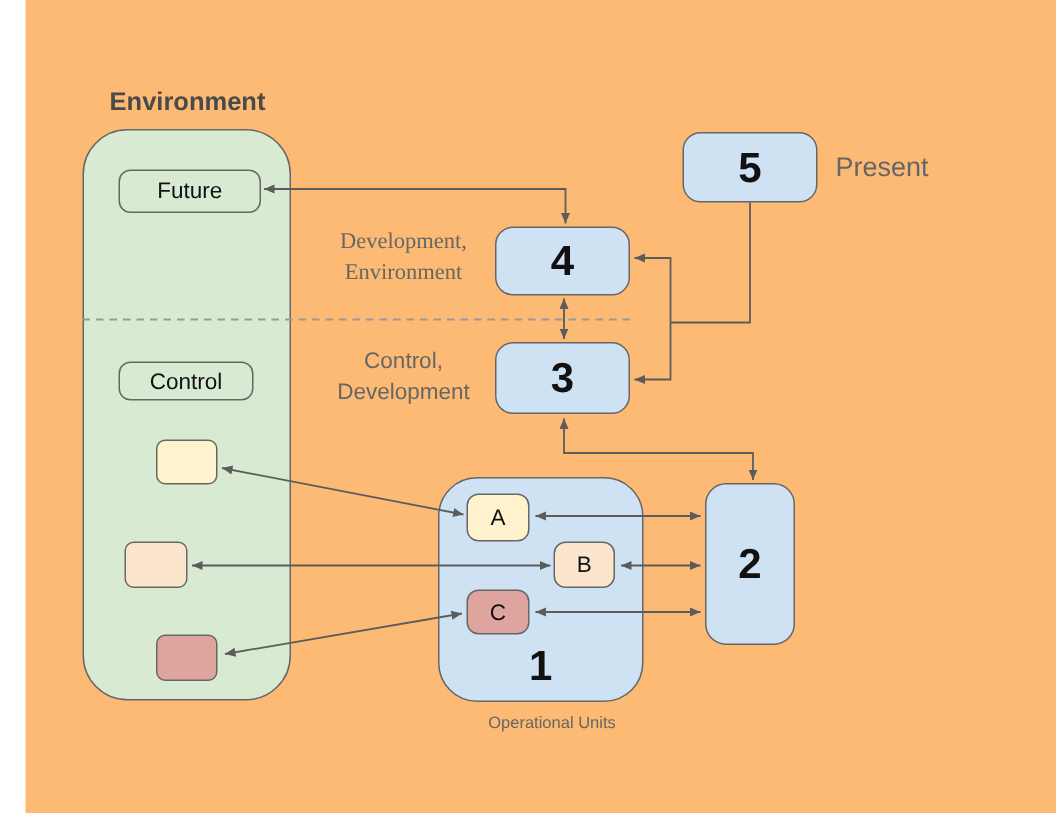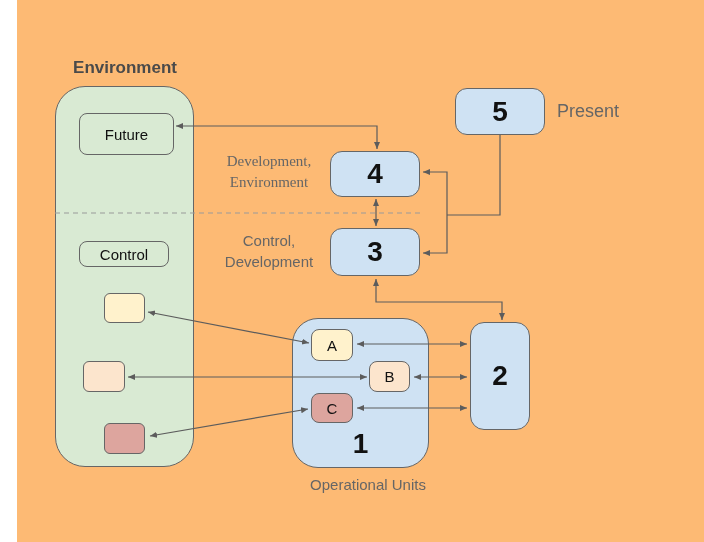--- a/index.html
+++ b/index.html
@@ -16,21 +16,21 @@
   .canvas{
     position:relative;width:704px;height:542px;background:#fdba74;
     font-family:"Liberation Sans", sans-serif;overflow:hidden;margin-left:17px;
   }
   .box{position:absolute;box-sizing:border-box;border:1.5px solid var(--box-border);
        display:flex;align-items:center;justify-content:center;z-index:1;}
   .env-container{left:38px;top:86px;width:139px;height:381px;border-radius:30px;
        background:var(--environment-fill);}
   .env-title{position:absolute;left:38px;top:58px;width:140px;text-align:center;
        font-size:17px;font-weight:bold;color:#4a4a4a;z-index:2;}
-  .future-box{left:62px;top:113px;width:95px;height:42px;border-radius:8px;
+  .future-box{left:62px;top:113px;width:95px;height:29px;border-radius:8px;
        background:var(--environment-fill);border-width:1.3px;font-size:15px;color:#111;justify-content:center;}
   .present-box{left:62px;top:241px;width:90px;height:26px;border-radius:8px;
        background:var(--environment-fill);border-width:1.3px;font-size:15px;color:#111;}
   .small-box{border-radius:6px;border-width:1.3px;font-size:15px;color:#111;}
   .env-a{left:87px;top:293px;width:41px;height:30px;background:var(--yellow-fill);}
   .env-b{left:66px;top:361px;width:42px;height:31px;background:var(--peach-fill);}
   .env-c{left:87px;top:423px;width:41px;height:31px;background:var(--salmon-fill);}
   .blue{background:var(--blue-fill);}
   .sys-num{font-size:28px;font-weight:bold;color:#111;}
   .s5{left:438px;top:88px;width:90px;height:47px;border-radius:12px;}
@@ -40,21 +40,21 @@
   .s2{left:453px;top:322px;width:60px;height:108px;border-radius:14px;}
   .unit{border-radius:8px;border-width:1.3px;font-size:15px;color:#111;}
   .unit-a{left:294px;top:329px;width:42px;height:32px;background:var(--yellow-fill);}
   .unit-b{left:352px;top:361px;width:41px;height:31px;background:var(--peach-fill);}
   .unit-c{left:294px;top:393px;width:42px;height:30px;background:var(--salmon-fill);}
   .s1-num{position:absolute;left:275px;top:428px;width:137px;text-align:center;
        font-size:28px;font-weight:bold;color:#111;z-index:2;}
   .gray-label{position:absolute;color:var(--label-gray);z-index:2;}
   .policy-label{left:540px;top:101px;font-size:18px;}
   .coordination-label{left:525px;top:367px;font-size:18px;}
-  .op-units-label{left:251px;top:476px;width:200px;text-align:center;font-size:15px;}
+  .op-units-label{left:251px;top:476px;width:200px;text-align:center;font-size:11px;}
   .two-line{width:124px;text-align:center;font-size:15px;line-height:21px;}
   .dev-label{left:190px;top:151px;font-family:Liberation Serif, serif;}
   .ctl-label{left:190px;top:230px;}
   svg.overlay{position:absolute;left:0;top:0;z-index:5;pointer-events:none;}
 </style>
 </head>
 <body>
 
 <div class="canvas">
 

